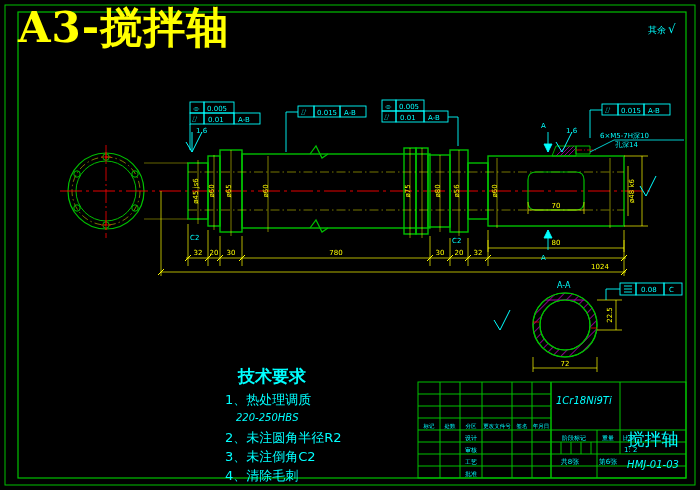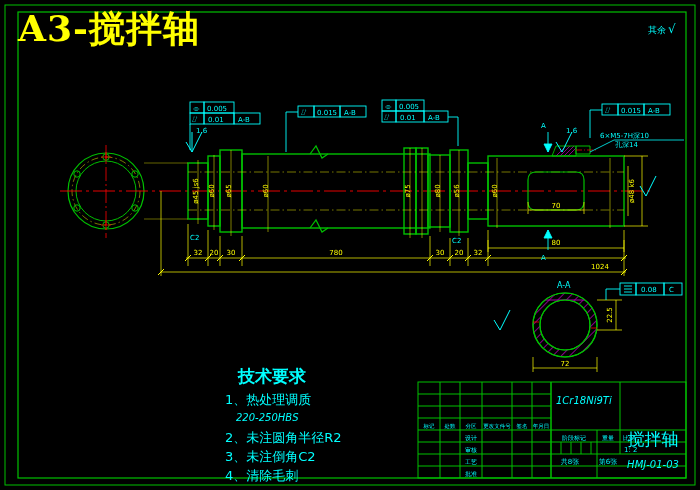--- a/index.html
+++ b/index.html
@@ -20,21 +20,21 @@
   #stage svg {
     position: absolute;
     left: 0;
     top: 0;
   }
   .ttl {
     position: absolute;
     left: 18px;
     top: 6px;
     font-family: "DejaVu Serif", serif;
-    font-size: 36px;
+    font-size: 42px;
     font-weight: bold;
     color: #ffff00;
     letter-spacing: 1px;
     white-space: nowrap;
     line-height: 44px;
   }
 </style>
 </head>
 <body>
 

